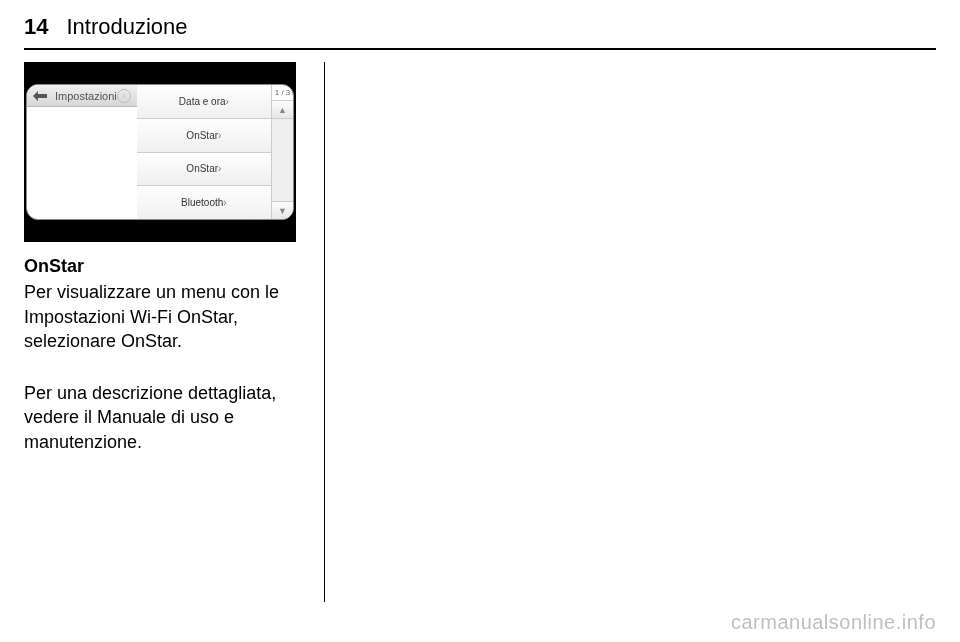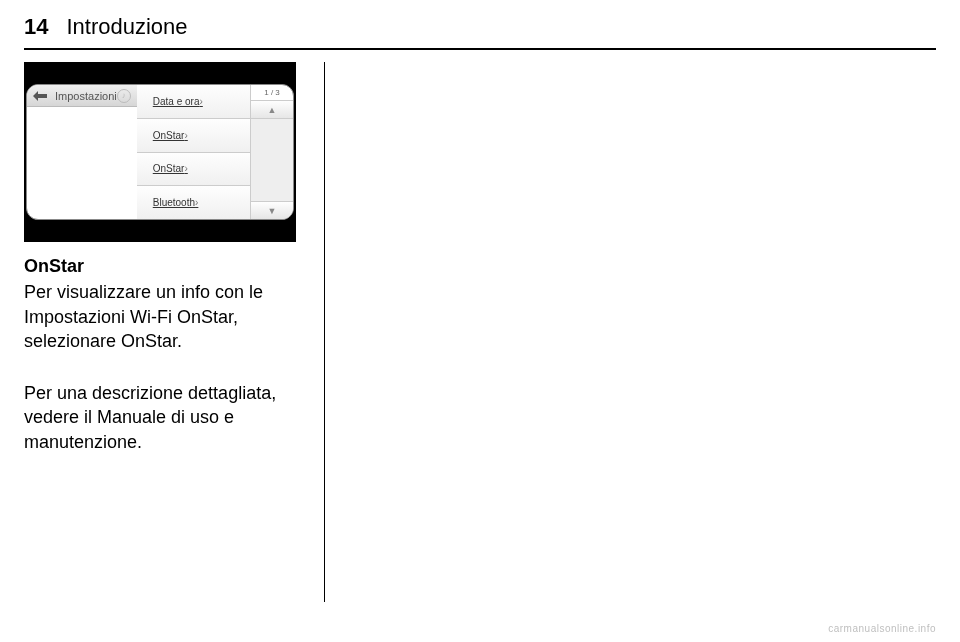--- a/index.html
+++ b/index.html
@@ -22,40 +22,39 @@
     display: flex; align-items: center; padding: 0 6px;
     border-bottom: 1px solid #bbb; font-size: 11px; color: #555;
   }
   .back-icon { width: 14px; height: 10px; margin-right: 8px; display: inline-flex; align-items: center; justify-content: center; }
   .back-icon svg { display:block; }
   .screen-title { flex: 1; }
   .music-icon { width: 14px; height: 14px; border: 1px solid #bbb; border-radius: 50%; display: inline-flex; align-items: center; justify-content: center; font-size: 8px; color: #bbb; }
   .screen-body { flex: 1; display: flex; }
   .menu-list { flex: 1; display: flex; flex-direction: column; }
   .menu-item {
-    flex: 1; display: flex; align-items: center; justify-content: flex-start;
+    flex: 1; display: flex; align-items: center; justify-content: center;
     padding: 0 16px; border-bottom: 1px solid #ccc; font-size: 10px; color: #333;
     background: linear-gradient(#fefefe,#f0f0f0);
-    text-decoration: underline;
   }
   .menu-item:last-child { border-bottom: none; }
   .chevron { font-size: 10px; color: #777; }
-  .scroll-col { width: 43px; display: flex; flex-direction: column; border-left: 1px solid #ccc; }
+  .scroll-col { width: 22px; display: flex; flex-direction: column; border-left: 1px solid #ccc; }
   .page-indicator { height: 16px; font-size: 8px; color: #666; text-align: center; line-height: 16px; border-bottom: 1px solid #ccc; }
   .scroll-btn { height: 18px; display:flex; align-items:center; justify-content:center; background: linear-gradient(#fefefe,#e6e6e6); border-bottom:1px solid #ccc; color:#888; font-size:9px; }
   .scroll-track { flex:1; background:#eee; }
   .scroll-btn.bottom { border-bottom:none; border-top:1px solid #ccc; }
 
   
   .body-text { font-size: 18px; line-height: 1.35; }
   .subhead { font-weight: bold; margin-top: 6px; }
   .para { margin-top: 2px; }
   .para2 { margin-top: 28px; }
 
-  .watermark { position: absolute; bottom: 8px; right: 24px; font-size: 10px; color: #bfbfbf; letter-spacing: 0.5px; }
+  .watermark { position: absolute; bottom: 8px; right: 24px; font-size: 20px; color: #bfbfbf; letter-spacing: 0.5px; }
 </style>
 </head>
 <body>
 
 <div class="page">
 
   <div class="header">
     <div class="page-number">14</div>
     <div class="chapter">Introduzione</div>
   </div>
@@ -99,21 +98,21 @@
               <div class="scroll-btn">▲</div>
               <div class="scroll-track"></div>
               <div class="scroll-btn bottom">▼</div>
             </div>
           </div>
         </div>
       </div>
 
       <div class="body-text">
         <div class="subhead">OnStar</div>
-        <div class="para">Per visualizzare un info con le Impostazioni Wi-Fi OnStar, selezionare OnStar.</div>
+        <div class="para">Per visualizzare un menu con le Impostazioni Wi-Fi OnStar, selezionare OnStar.</div>
         <div class="para2">Per una descrizione dettagliata, vedere il Manuale di uso e manutenzione.</div>
       </div>
 
     </div>
 
     <div class="col-divider"></div>
 
     <div class="col-right"></div>
   </div>
 

